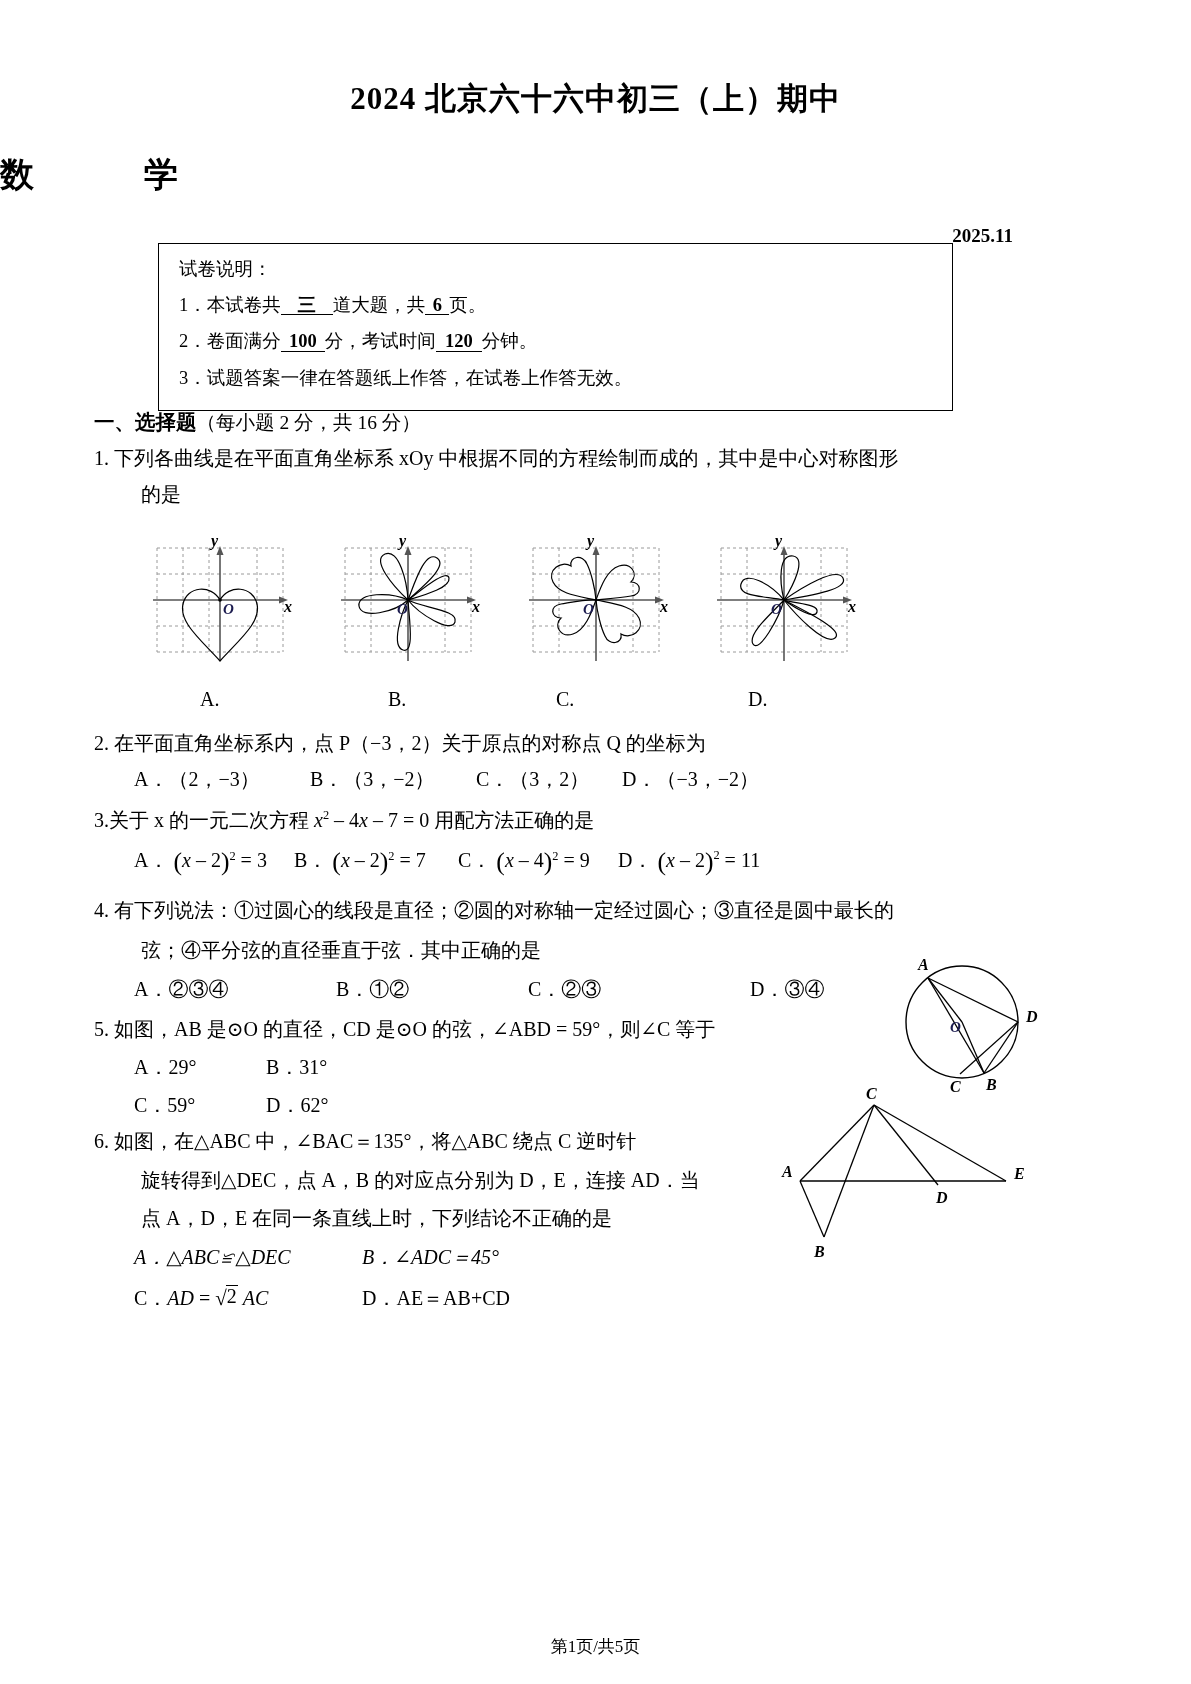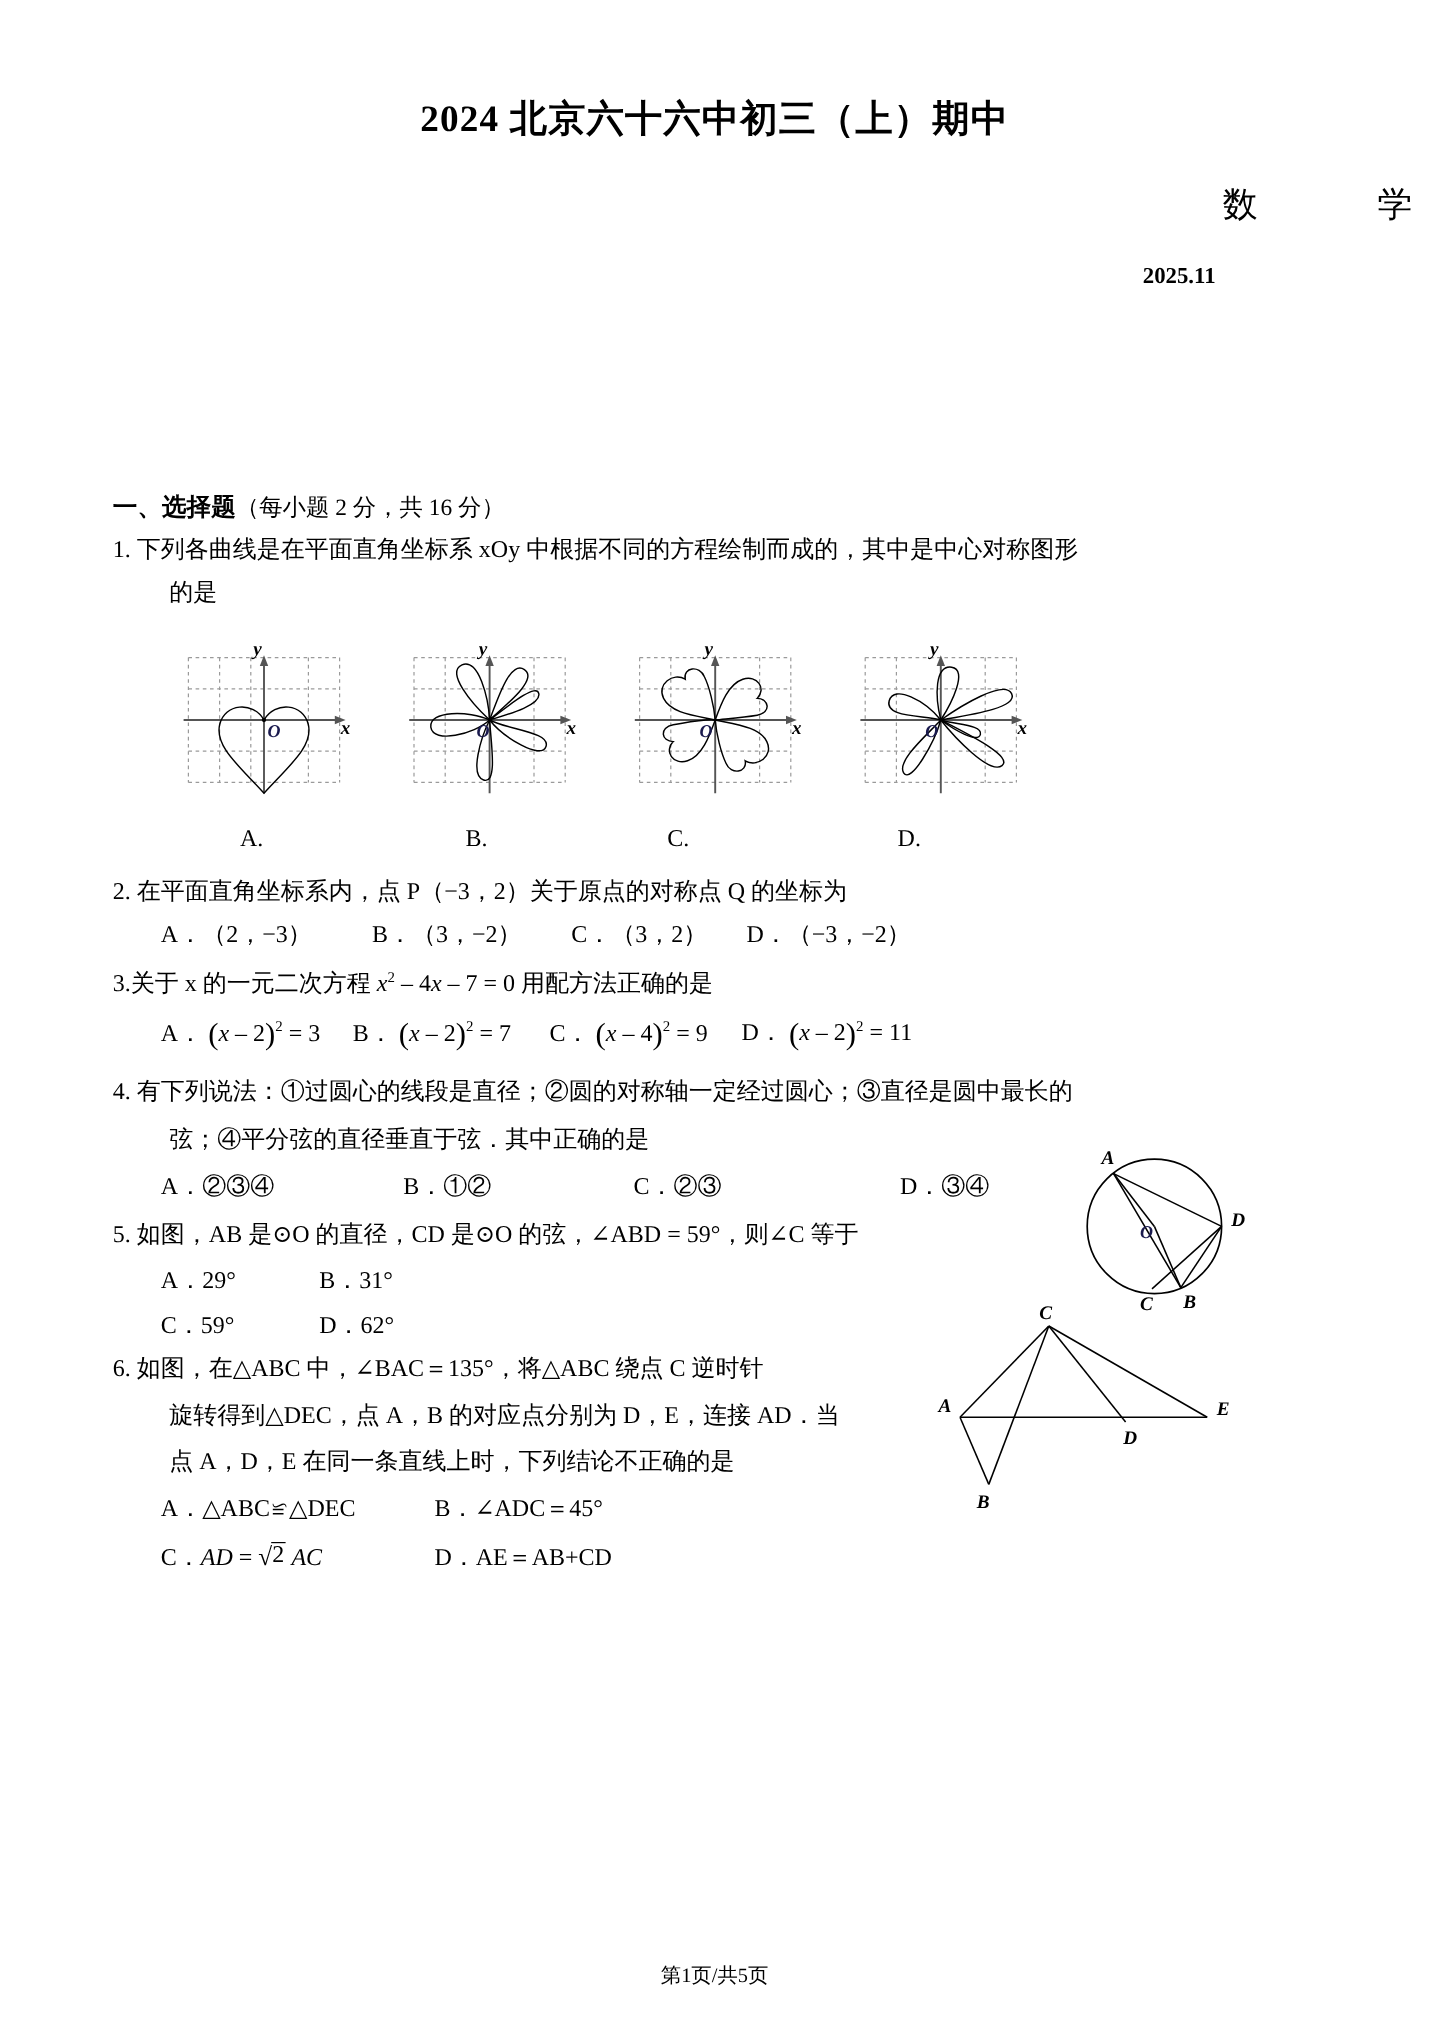--- a/index.html
+++ b/index.html
@@ -27,23 +27,23 @@
   .doc-title {
     text-align: center;
     font-size: 31px;
     font-weight: 700;
     letter-spacing: 1px;
     margin: 0;
     padding-top: 82px;
     line-height: 1.1;
   }
   .doc-subject {
-    text-align: right;
-    font-size: 29px;
-    font-weight: 400;
+    text-align: left;
+    font-size: 34px;
+    font-weight: 700;
     margin: 0;
     padding-top: 40px;
     letter-spacing: 14px;
     line-height: 1.1;
   }
   .doc-date {
     text-align: right;
     font-size: 19px;
     font-weight: 700;
     margin: 0;
@@ -167,20 +167,30 @@
 </style>
 </head>
 <body>
 
 <div class="page">
 
   <div class="doc-title">2024 北京六十六中初三（上）期中</div>
   <div class="doc-subject">数　　学</div>
   <div class="doc-date">2025.11</div>
 
+  <div class="instr-box">
+    <div class="instr-line first">试卷说明：</div>
+    <div class="instr-line">
+      <span>1．本试卷共</span><span class="fill w-three">三</span><span>道大题，共</span><span class="fill w-six">6</span><span>页。</span>
+    </div>
+    <div class="instr-line">
+      <span>2．卷面满分</span><span class="fill w-100">100</span><span>分，考试时间</span><span class="fill w-120">120</span><span>分钟。</span>
+    </div>
+    <div class="instr-line">3．试题答案一律在答题纸上作答，在试卷上作答无效。</div>
+  </div>
 
   <div class="section-head">
     <b>一、选择题</b><span>（每小题 2 分，共 16 分）</span>
   </div>
 
   <div class="q" style="left:94px; top:448px;">
     <div class="qline">
       <span>1.</span>
       <span>下列各曲线是在平面直角坐标系 xOy 中根据不同的方程绘制而成的，其中是中心对称图形</span>
     </div>
@@ -379,21 +389,21 @@
   <div class="q" style="left:94px; top:1131px;">
     <span>6.</span>
     <span>如图，在△ABC 中，∠BAC＝135°，将△ABC 绕点 C 逆时针</span>
   </div>
   <div class="q" style="left:141px; top:1208px;">
     <span>点 A，D，E 在同一条直线上时，下列结论不正确的是</span>
   </div>
   <div class="q" style="left:141px; top:1170px;">
     <span>旋转得到△DEC，点 A，B 的对应点分别为 D，E，连接 AD．当</span>
   </div>
-  <div class="q opts" style="left:134px; top:1247px;">
+  <div class="q opts" style="left:134px; top:1247px;font-style:italic;">
     <span style="display:inline-block; width:228px;">A．△ABC≌△DEC</span><span>B．∠ADC＝45°</span>
   </div>
   <div class="q opts" style="left:134px; top:1287px;">
     <span style="display:inline-block; width:228px;"><span>C．</span><i class="v">AD</i> = <span class="sqrt-sym">√</span><span class="sqrt-bar">2</span> <i class="v">AC</i></span><span>D．AE＝AB+CD</span>
   </div>
 
   <div class="tri-fig">
     <svg width="280" height="180" viewBox="0 0 280 180">
       <g stroke="#000" stroke-width="1.3" fill="none">
         <line x1="96" y1="20" x2="22" y2="96"></line>

